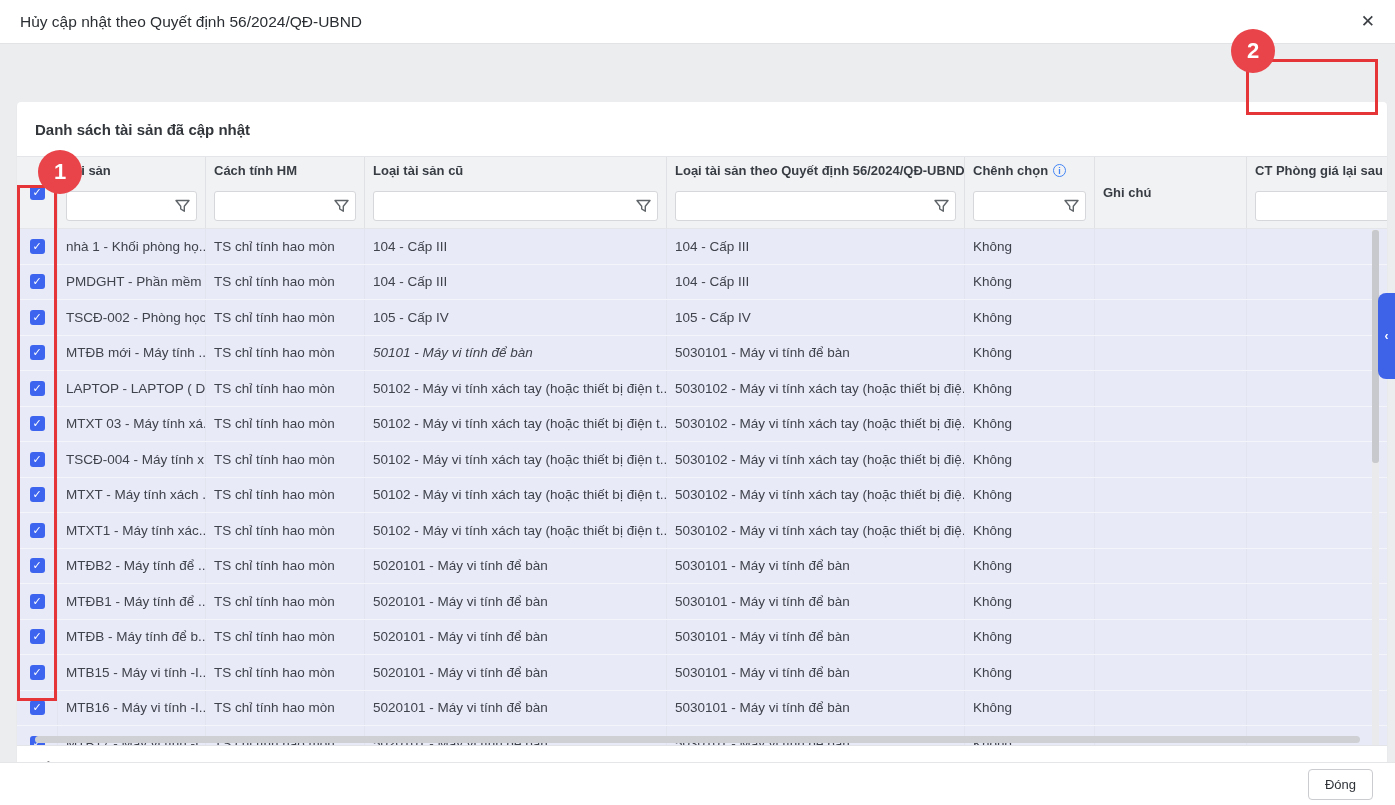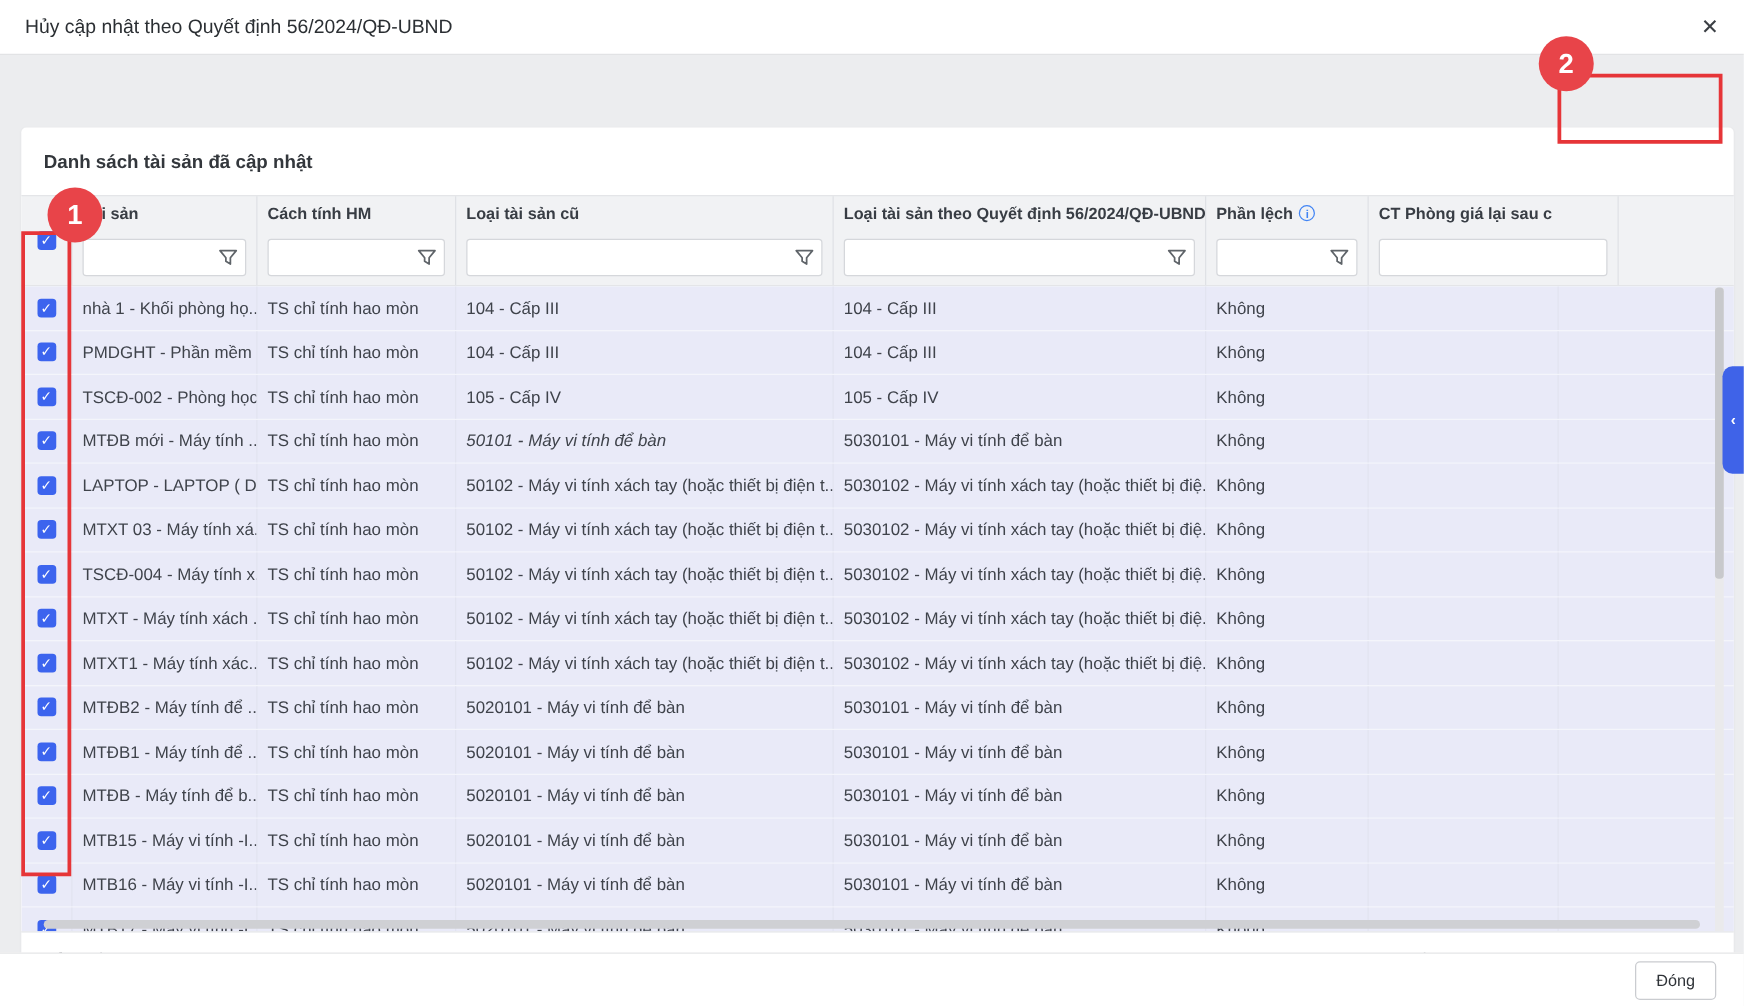--- a/index.html
+++ b/index.html
@@ -170,31 +170,38 @@
       <div class="filter-inner">
         <input class="filter-input" type="text" style="">
         <svg class="funnel" viewBox="0 0 17 17">
           <path d="M2 2.5 H15 L10.3 8.2 V13.2 L6.7 11 V8.2 Z" fill="none" stroke="#5f6469" stroke-width="1.4" stroke-linejoin="round"></path>
         </svg>
       </div>
     </div>
   </div>
           <div class="h-col" style="width: 130px;">
     <div class="h-label">
-      <span class="col-label-text">Phần lệch</span>
+      <span class="col-label-text">Chênh chọn</span>
       <span class="info-icon" style="display: inline-flex;">i</span>
     </div>
     <div class="filter-box">
       <div class="filter-inner">
         <input class="filter-input" type="text" style="">
         <svg class="funnel" viewBox="0 0 17 17">
           <path d="M2 2.5 H15 L10.3 8.2 V13.2 L6.7 11 V8.2 Z" fill="none" stroke="#5f6469" stroke-width="1.4" stroke-linejoin="round"></path>
         </svg>
       </div>
     </div>
+  </div>
+          <div class="h-col center-label" style="width: 152px;">
+    <div class="h-label">
+      <span class="col-label-text">Ghi chú</span>
+
+    </div>
+
   </div>
           <div class="h-col" style="width: 200px;">
     <div class="h-label">
       <span class="col-label-text">CT Phòng giá lại sau c</span>
 
     </div>
     <div class="filter-box">
       <div class="filter-inner">
         <input class="filter-input" type="text" style="">
 

